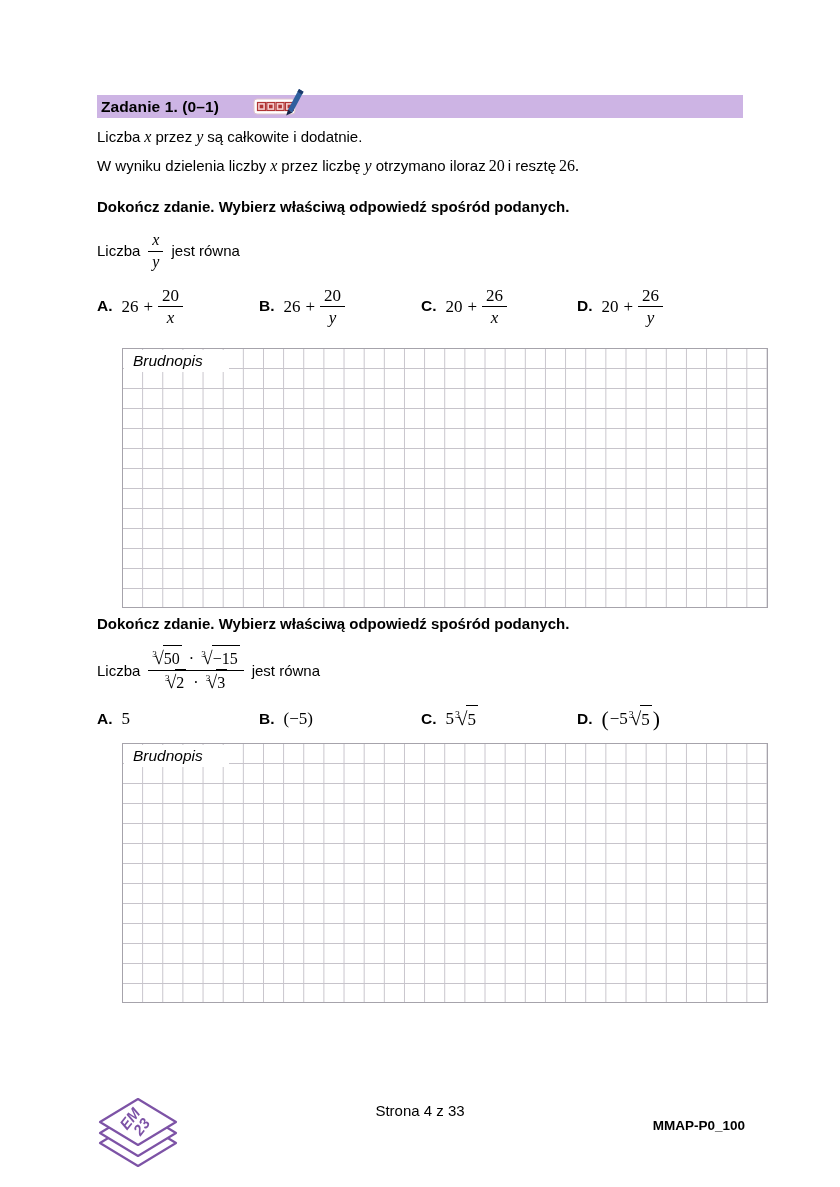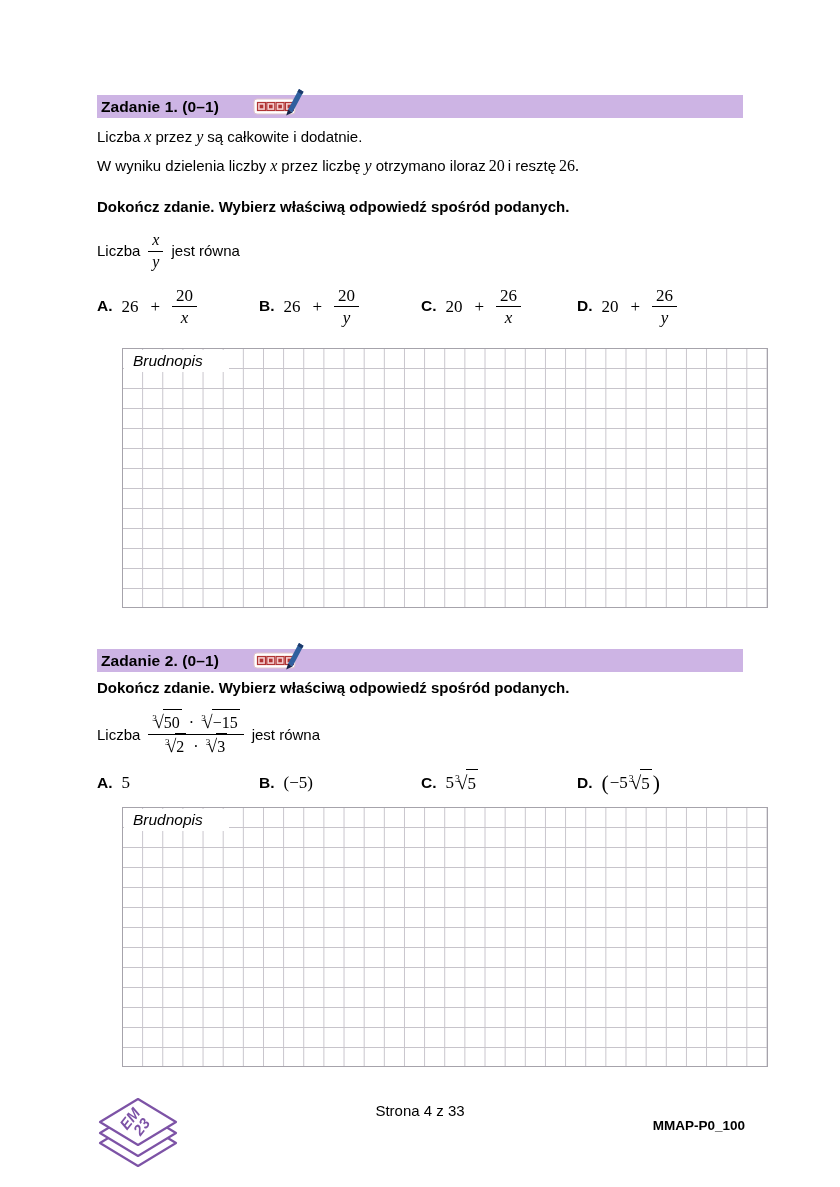--- a/index.html
+++ b/index.html
@@ -35,21 +35,21 @@
     font-size: 16px;
     margin: 0 4px;
   }
   .mnum { font-family: "Liberation Serif", serif; font-size: 16px; margin: 0 3px; }
   .instruction { font-weight: bold; font-size: 15px; line-height: 22px; }
   
   .mexpr {
     display: inline-flex; align-items: center;
     font-family: "Liberation Serif", serif;
     font-size: 17px; line-height: 1;
-    gap: 12px;
+    gap: 5px;
   }
   .stem-row { display: inline-flex; align-items: center; gap: 8px; font-size: 15px; }
   .frac { display: inline-flex; flex-direction: column; align-items: center;
           font-family: "Liberation Serif", serif; line-height: 1.05; }
   .frac .fnum { display: flex; align-items: baseline; justify-content: center;
                 gap: 5px; border-bottom: 1.2px solid #000; padding: 1px 4px 2px; }
   .frac .fden { display: flex; align-items: baseline; justify-content: center;
                 gap: 5px; padding: 2px 4px 0; }
   .it { font-style: italic; }
   .root { white-space: nowrap; display: inline-block; }
@@ -178,41 +178,20 @@
             <span class="fden it">y</span>
           </span>
         </span>
       </div>
     </div>
 
     <div class="grid" style="margin-top:21px">
       <span class="grid-label">Brudnopis</span>
     </div>
 
-    <div class="task-bar" style="margin-top:41px">
-      <span class="task-title">Zadanie 2. (0–1)</span>
-      <svg class="mark-icon" width="52" height="30" viewBox="0 0 52 30">
-        <rect x="1" y="11" width="41" height="15" rx="3" fill="#ffffff" stroke="#e0c4cc" stroke-width="1"></rect>
-        <g stroke="#b03434" stroke-width="1.2" fill="#f4cdcd">
-          <rect x="4.5" y="14.5" width="8" height="8"></rect>
-            <rect x="13.8" y="14.5" width="8" height="8"></rect>
-          <rect x="23.1" y="14.5" width="8" height="8"></rect>
-            <rect x="32.4" y="14.5" width="8" height="8"></rect>
-        </g>
-        <g fill="#b03434" stroke="none">
-          <rect x="6.7" y="16.7" width="3.6" height="3.6"></rect>
-            <rect x="16" y="16.7" width="3.6" height="3.6"></rect>
-          <rect x="25.3" y="16.7" width="3.6" height="3.6"></rect>
-            <rect x="34.6" y="16.7" width="3.6" height="3.6"></rect>
-        </g>
-        <polygon points="46,1 50.5,3.8 39.5,24.5 35,21.7" fill="#2f5f9e"></polygon>
-        <polygon points="46,1 50.5,3.8 49,6.5 44.4,3.7" fill="#1c3a6b"></polygon>
-        <polygon points="35,21.7 39.5,24.5 33.2,27.6" fill="#15254a"></polygon>
-      </svg>
-    </div>
 
     <p class="instruction" style="margin-top:5px">Dokończ zdanie. Wybierz właściwą odpowiedź spośród podanych.</p>
 
     <div class="stem-row" style="margin-top:13px">
       <span>Liczba</span>
       <span class="frac" style="font-size:16px">
         <span class="fnum">
           <span class="root"><sup class="idx">3</sup><span class="rsign">√</span><span class="rad">50</span></span>
           <span class="dot">·</span>
           <span class="root"><sup class="idx">3</sup><span class="rsign">√</span><span class="rad">−15</span></span>

